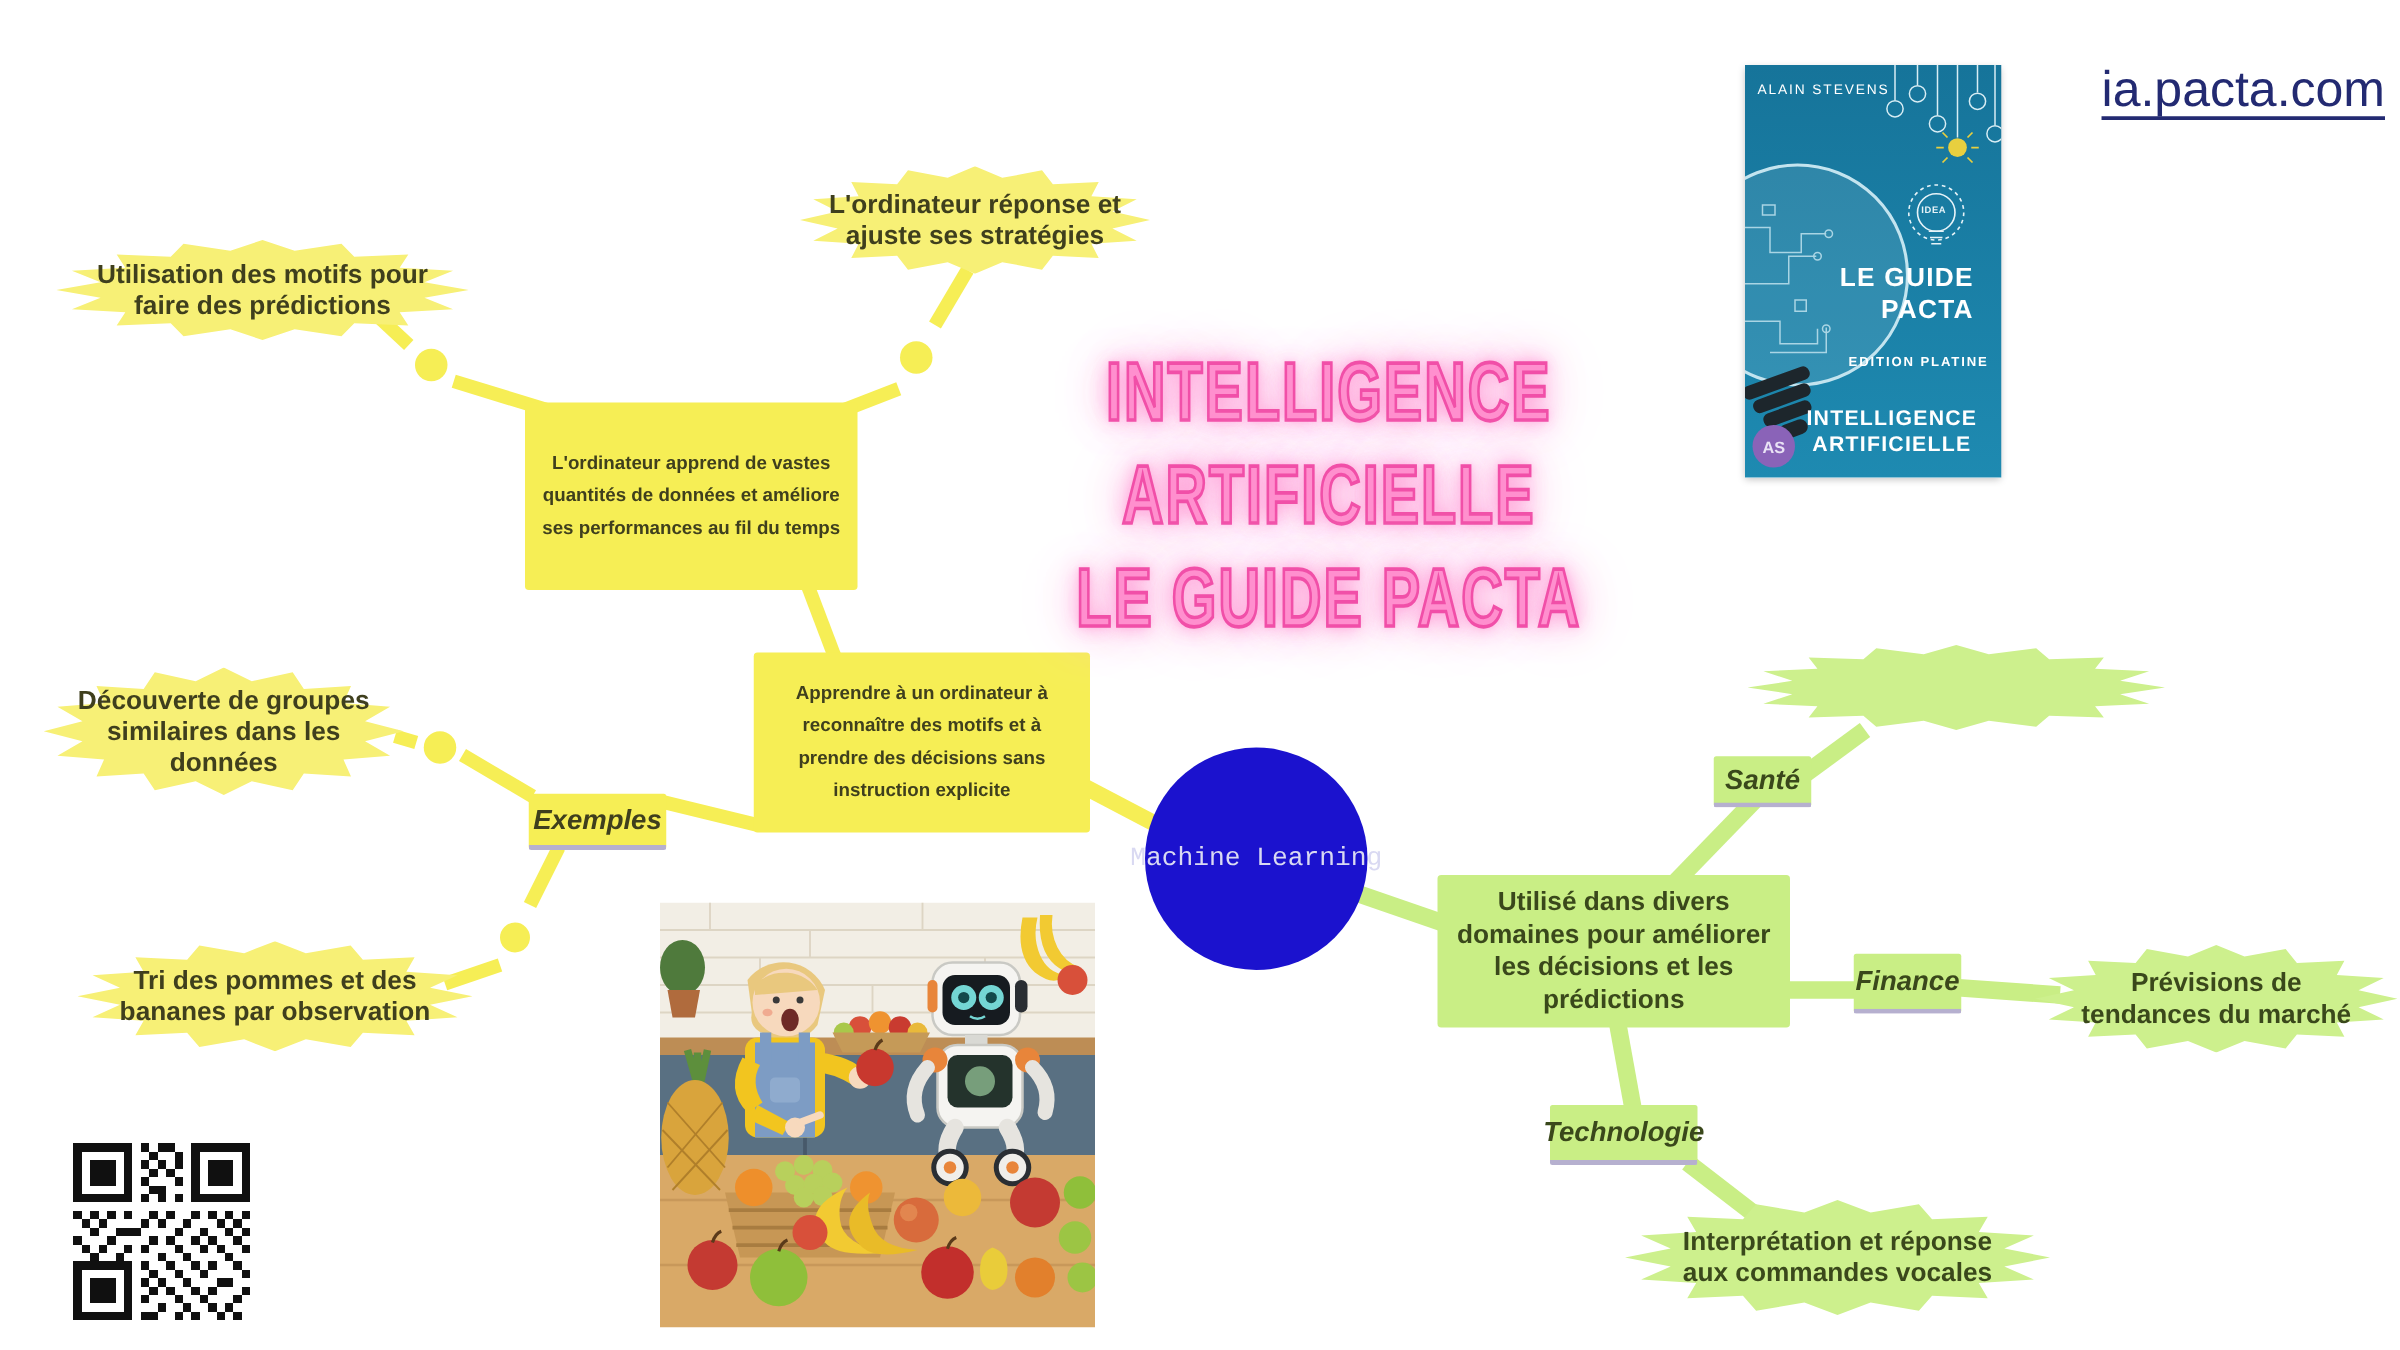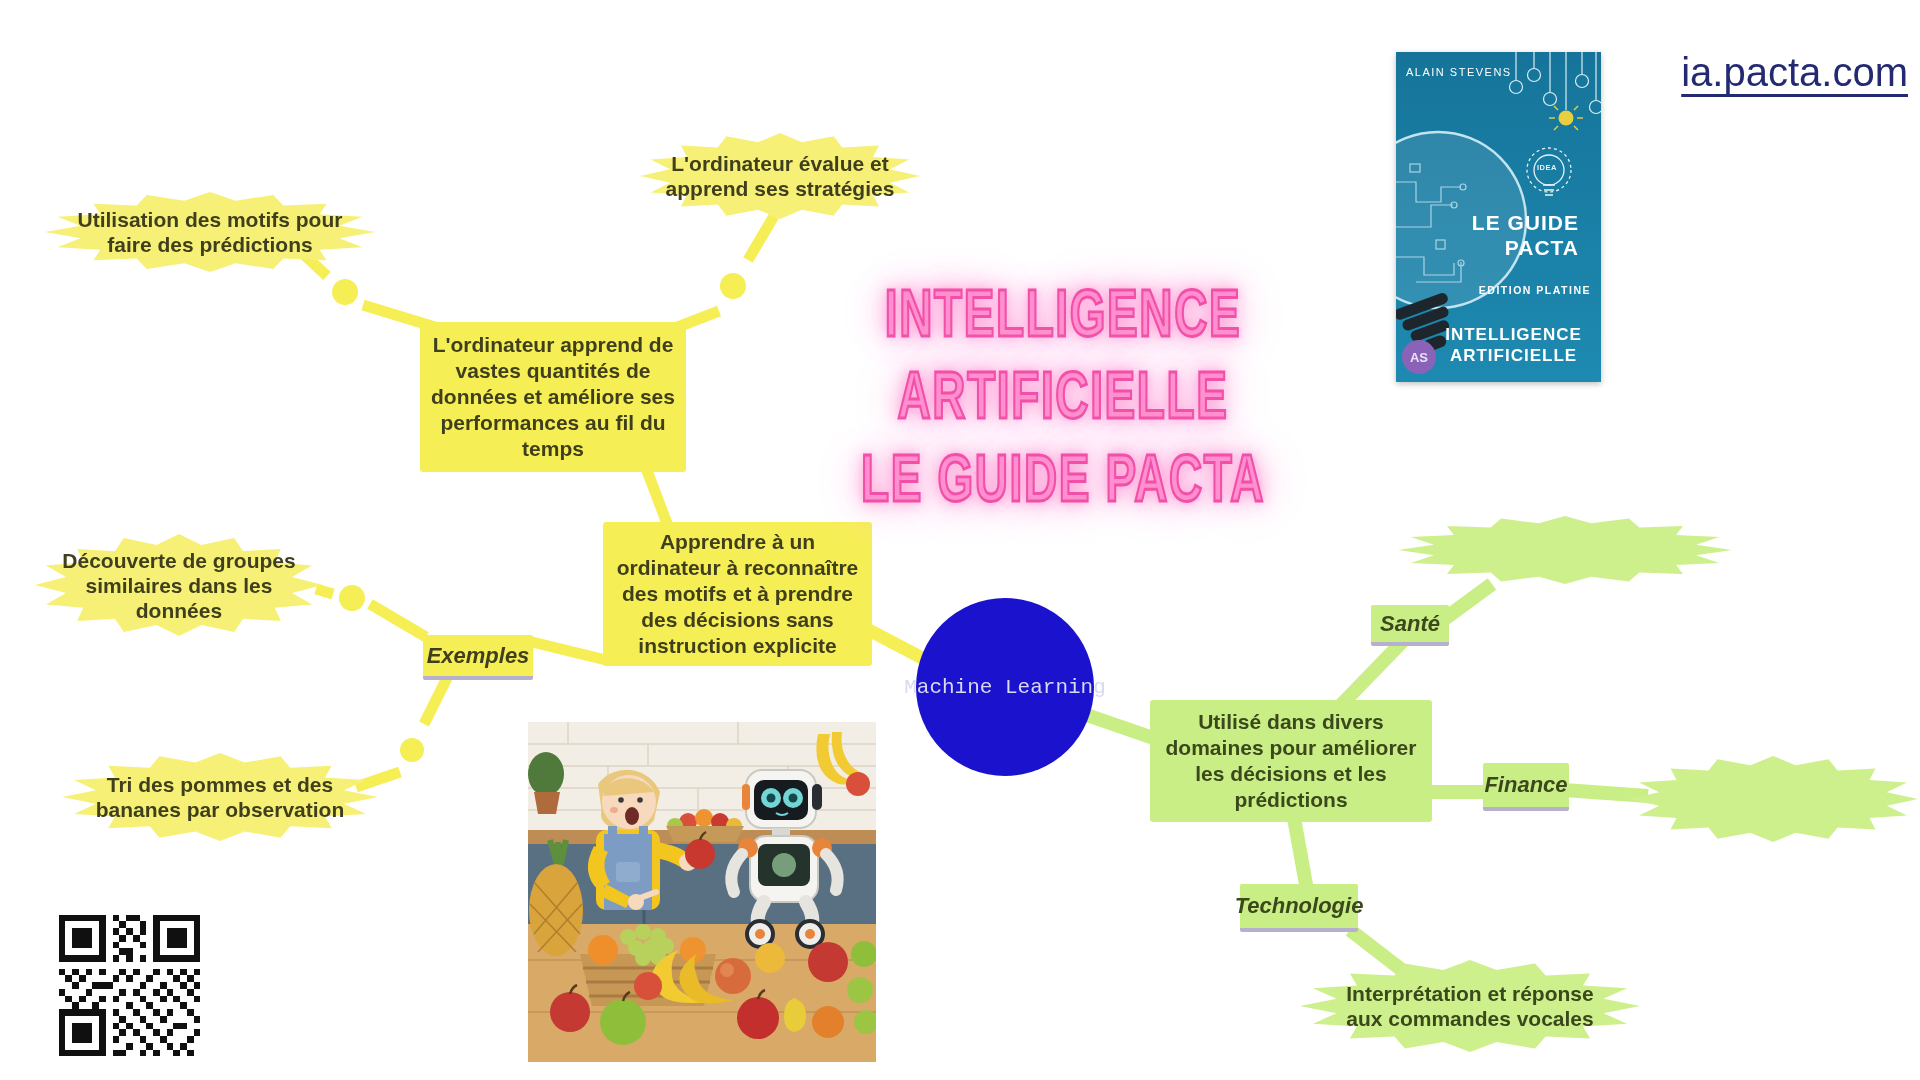--- a/index.html
+++ b/index.html
@@ -6,21 +6,21 @@
   body{
     width:1920px;height:1080px;position:relative;overflow:hidden;
     background:#ffffff;
     font-family:"Liberation Sans", sans-serif;
   }
   .abs{position:absolute;}
   
   #connectors{position:absolute;left:0;top:0;width:1920px;height:1080px;}
   
   .node{position:absolute;display:flex;align-items:center;justify-content:center;text-align:center;box-sizing:border-box;}
-  .ybox{background:#f6ee55;border-radius:3px;color:#3f3f1d;font-weight:600;font-size:21px;line-height:26px;padding:8px 10px;}
+  .ybox{background:#f6ee55;border-radius:3px;color:#3f3f1d;font-weight:600;font-size:15px;line-height:26px;padding:8px 10px;}
   .gbox{background:#c9ee85;border-radius:3px;color:#3a481b;font-weight:600;font-size:21px;line-height:26px;padding:8px 10px;}
   .pill{border-bottom:4px solid #b6b0cf;border-radius:2px;font-weight:600;font-size:22px;font-style:italic;}
   .pill.y{background:#f6ee55;color:#3f3f1d;}
   .pill.g{background:#c9ee85;color:#3a481b;}
   .burst{position:absolute;}
   .burst svg.bg{position:absolute;left:0;top:0;width:100%;height:100%;}
   .burst.y{color:#f7f076;}
   .burst.g{color:#cdf08d;}
   .burst-label{position:absolute;left:8%;top:0;width:84%;height:100%;display:flex;align-items:center;justify-content:center;text-align:center;font-weight:600;font-size:21px;line-height:25px;}
   .burst.y .burst-label{color:#3f3f1d;}
@@ -102,21 +102,21 @@
   <svg class="bg" viewBox="0 0 200 100" preserveAspectRatio="none">
       <use href="#burst-shape"></use>
     </svg>
   <div class="burst-label">Utilisation des motifs pour faire des prédictions</div>
 </div>
 
 <div class="burst y" style="left:640px;top:133px;width:280px;height:86px">
   <svg class="bg" viewBox="0 0 200 100" preserveAspectRatio="none">
       <use href="#burst-shape"></use>
     </svg>
-  <div class="burst-label">L'ordinateur évalue et apprend ses stratégies</div>
+  <div class="burst-label">L'ordinateur réponse et ajuste ses stratégies</div>
 </div>
 
 <div class="node ybox" style="left:420px;top:322px;width:266px;height:150px">
   <span>L'ordinateur apprend de vastes quantités de données et améliore ses performances au fil du temps</span>
 </div>
 
 <div class="node ybox" style="left:603px;top:522px;width:269px;height:144px">
   <span>Apprendre à un ordinateur à reconnaître des motifs et à prendre des décisions sans instruction explicite</span>
 </div>
 
@@ -157,20 +157,21 @@
 </div>
 
 <div class="node pill g" style="left:1483px;top:763px;width:86px;height:48px">
   <span>Finance</span>
 </div>
 
 <div class="burst g" style="left:1628px;top:756px;width:290px;height:86px">
   <svg class="bg" viewBox="0 0 200 100" preserveAspectRatio="none">
       <use href="#burst-shape"></use>
     </svg>
+  <div class="burst-label">Prévisions de tendances du marché</div>
 </div>
 
 <div class="node pill g" style="left:1240px;top:884px;width:118px;height:48px">
   <span>Technologie</span>
 </div>
 
 <div class="burst g" style="left:1300px;top:960px;width:340px;height:92px">
   <svg class="bg" viewBox="0 0 200 100" preserveAspectRatio="none">
       <use href="#burst-shape"></use>
     </svg>

